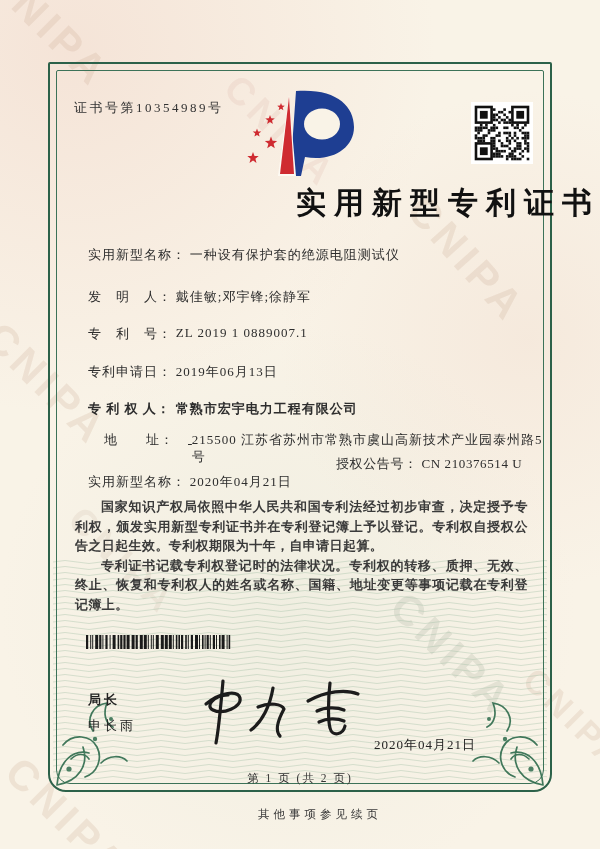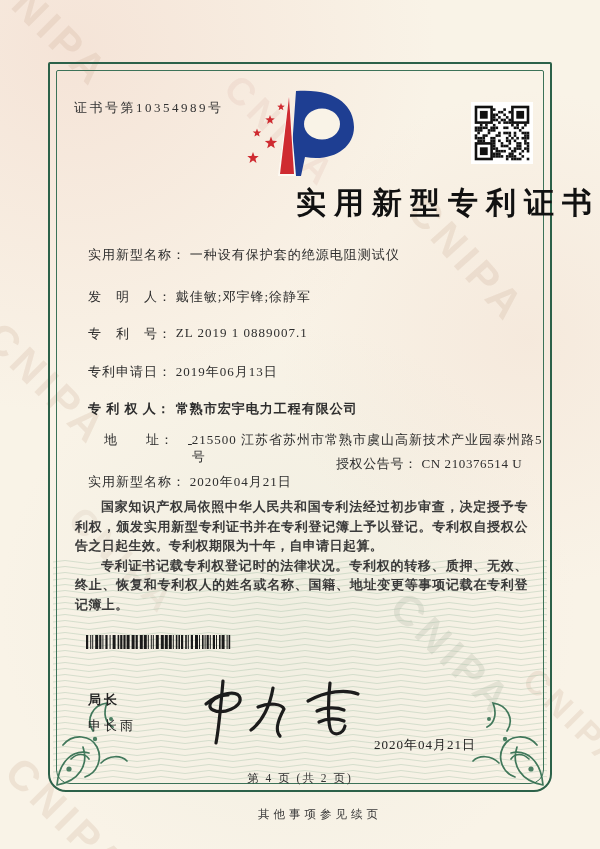--- a/index.html
+++ b/index.html
@@ -410,16 +410,16 @@
       <path d="M95,12 C92,30 84,46 73,54"></path>
       <path d="M80,31 C92,26 104,28 106,33 C100,44 97,55 102,60"></path>
       <path d="M130,25 C148,15 168,13 180,18"></path>
       <path d="M152,7 C150,24 150,44 152,52 C154,61 165,59 167,50"></path>
       <path d="M139,35 C147,31 159,31 166,34"></path>
       <path d="M141,46 C149,42 159,42 166,45"></path>
     </g>
   </svg>
   <div class="issue-date">2020年04月21日</div>
 
-  <div class="page-num">第 4 页 (共 2 页)</div>
+  <div class="page-num">第 1 页 (共 2 页)</div>
   <div class="cont-note">其他事项参见续页</div>
 
 </div>
 
 </body></html>

